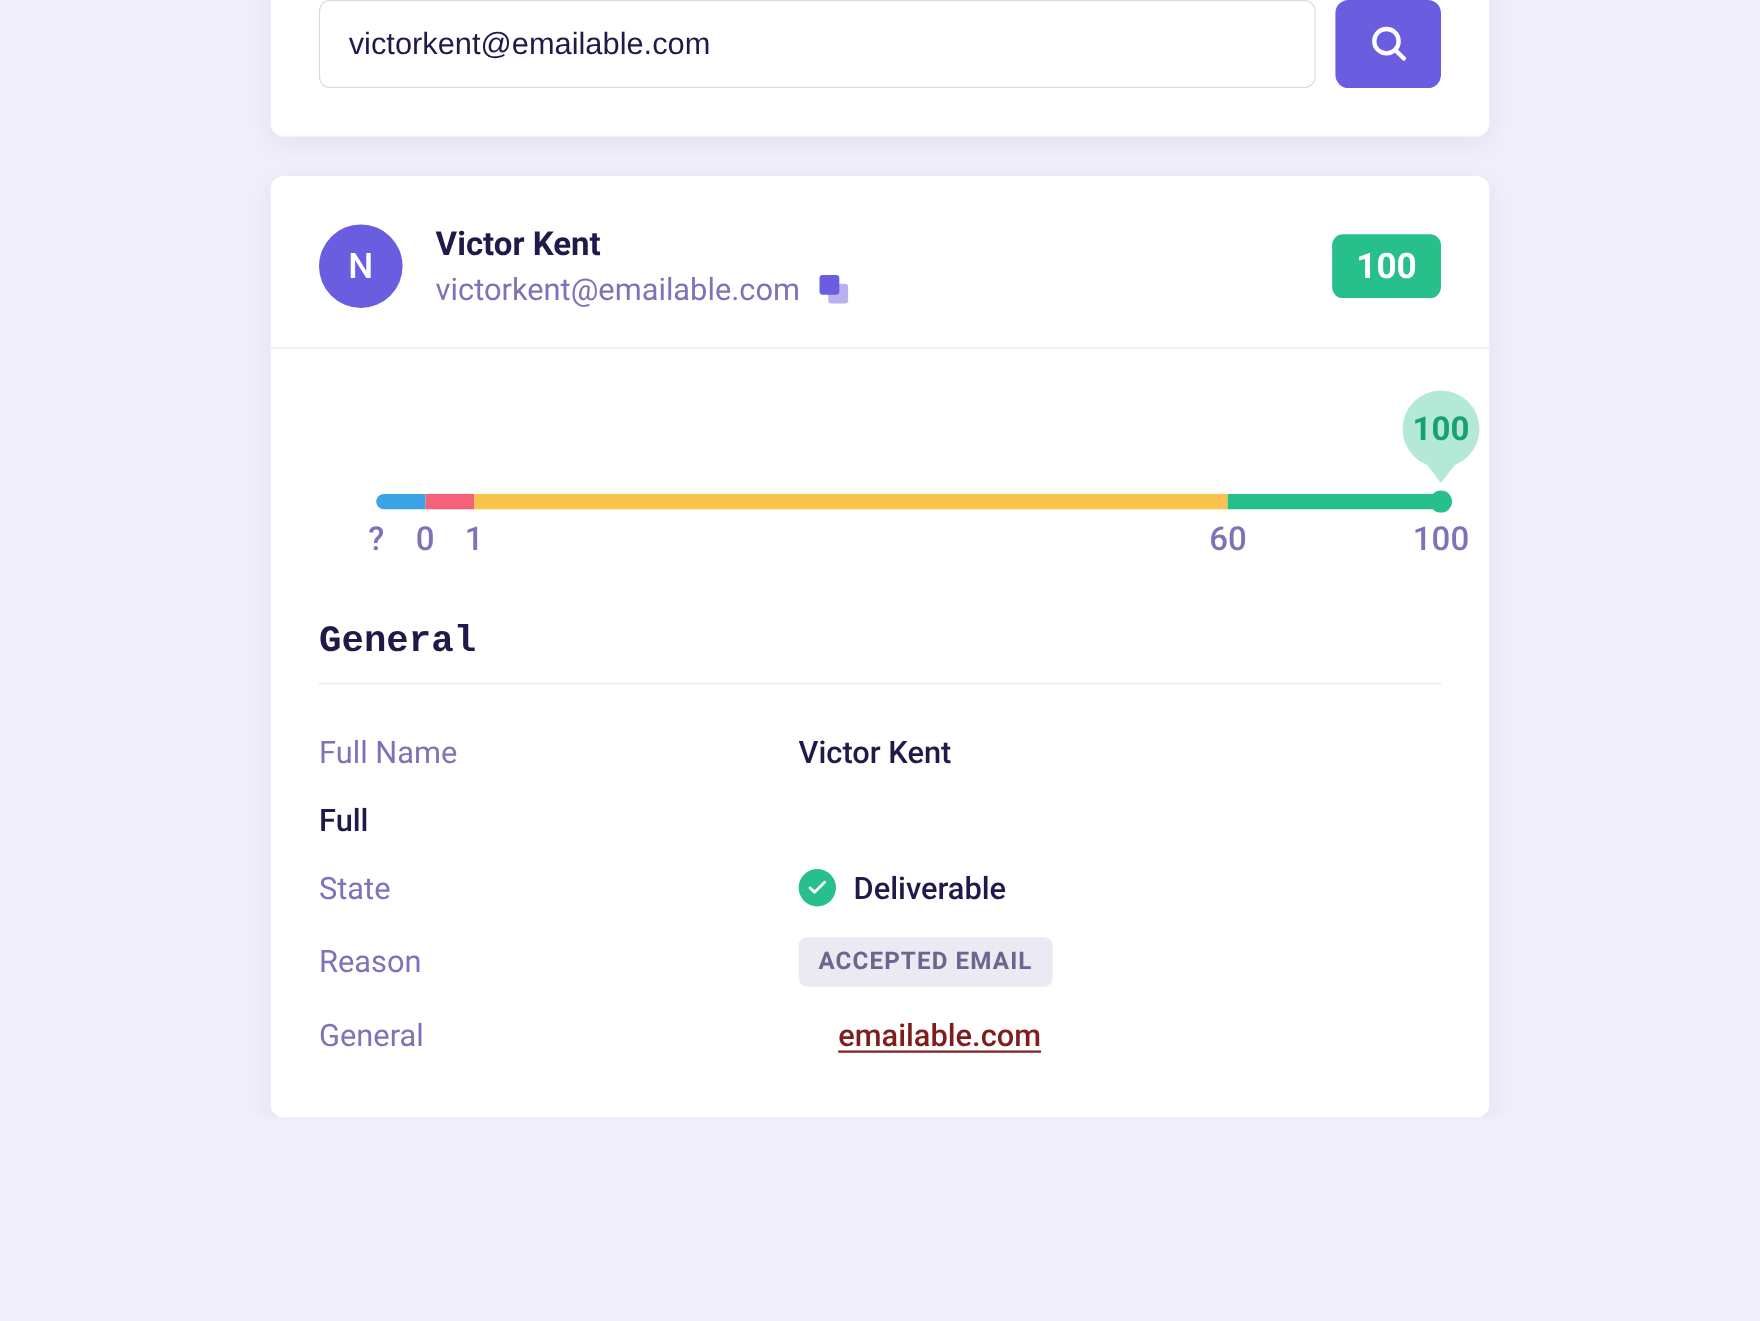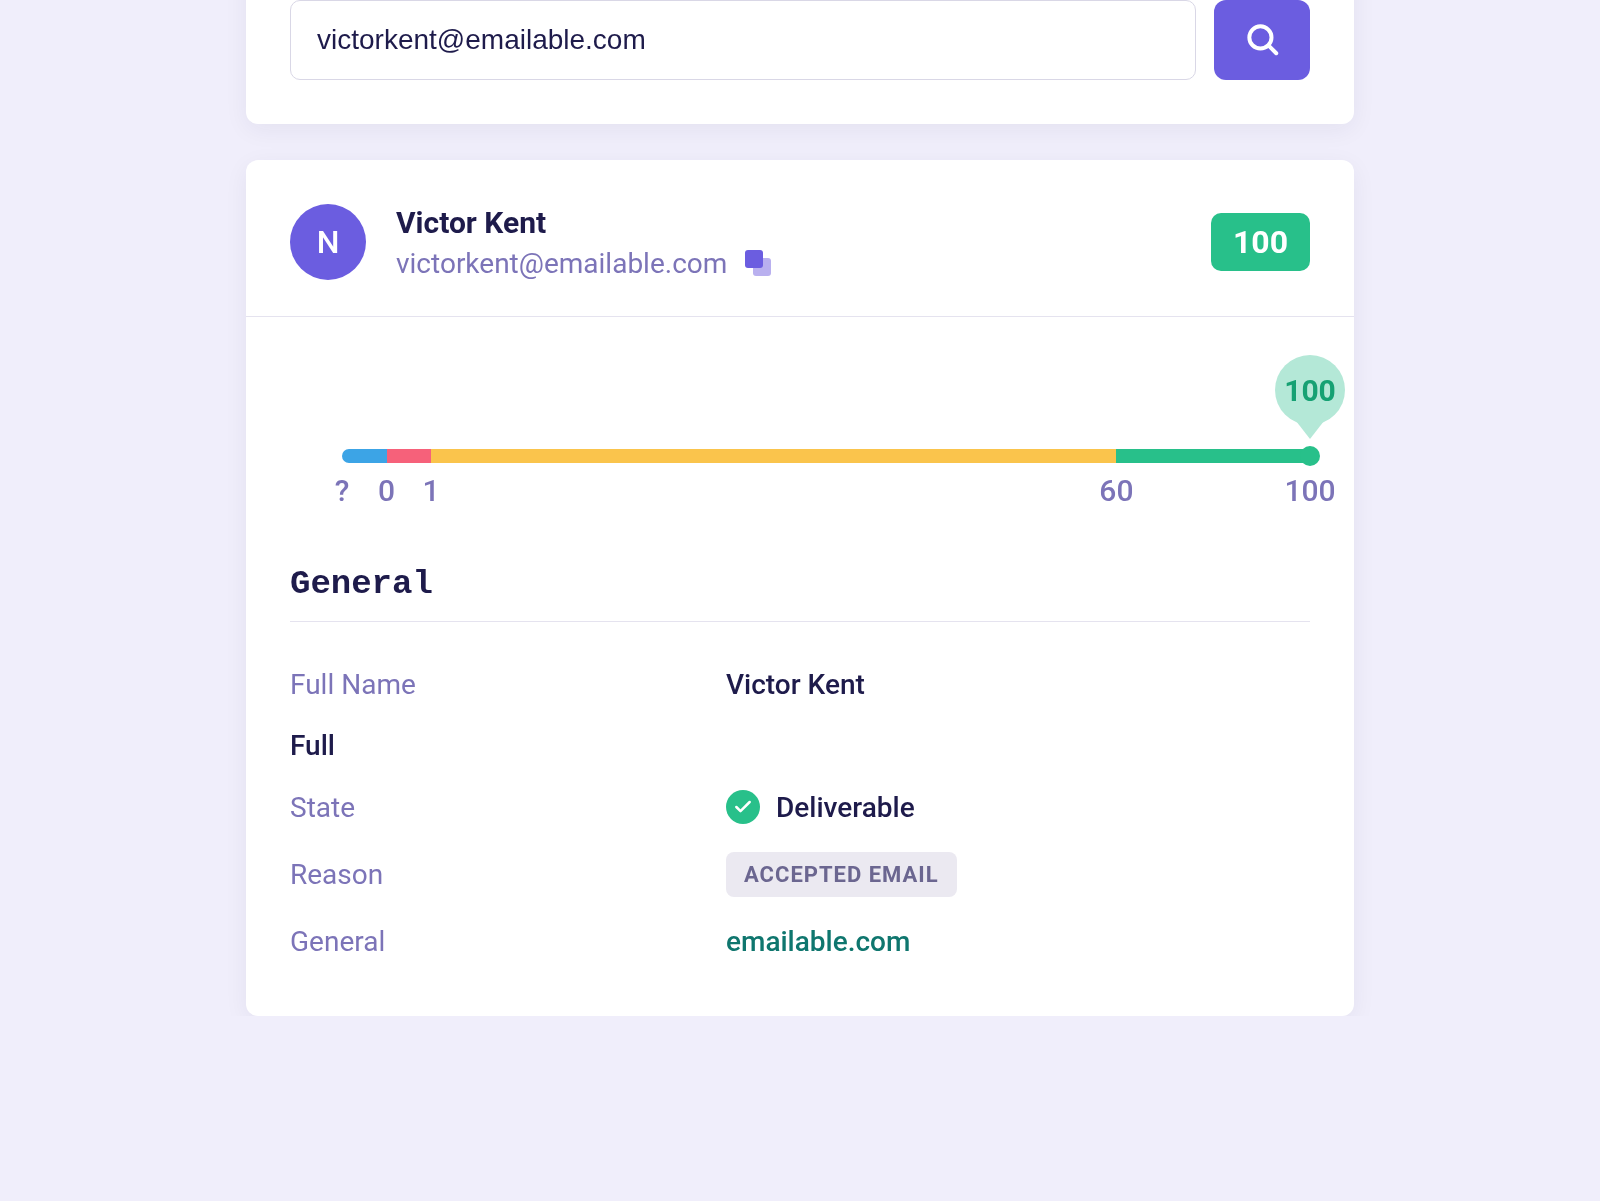--- a/index.html
+++ b/index.html
@@ -248,23 +248,25 @@
   .chip {
     background: var(--grey-badge-bg);
     color: var(--grey-badge-text);
     font-size: 22px;
     font-weight: 700;
     letter-spacing: 1px;
     border-radius: 8px;
     padding: 10px 18px;
   }
   .domain-link {
-    color: #0f766e;
+    color: #7f1d1d;
+    text-decoration: underline;
     text-underline-offset: 4px;
     cursor: pointer;
+    margin-left: 36px;
   }
 </style>
 </head>
 <body>
 
 <div class="card search-card">
   <div class="search-row">
     <input class="search-input" type="text" value="victorkent@emailable.com" style="">
     <button class="search-btn">
       <span>

